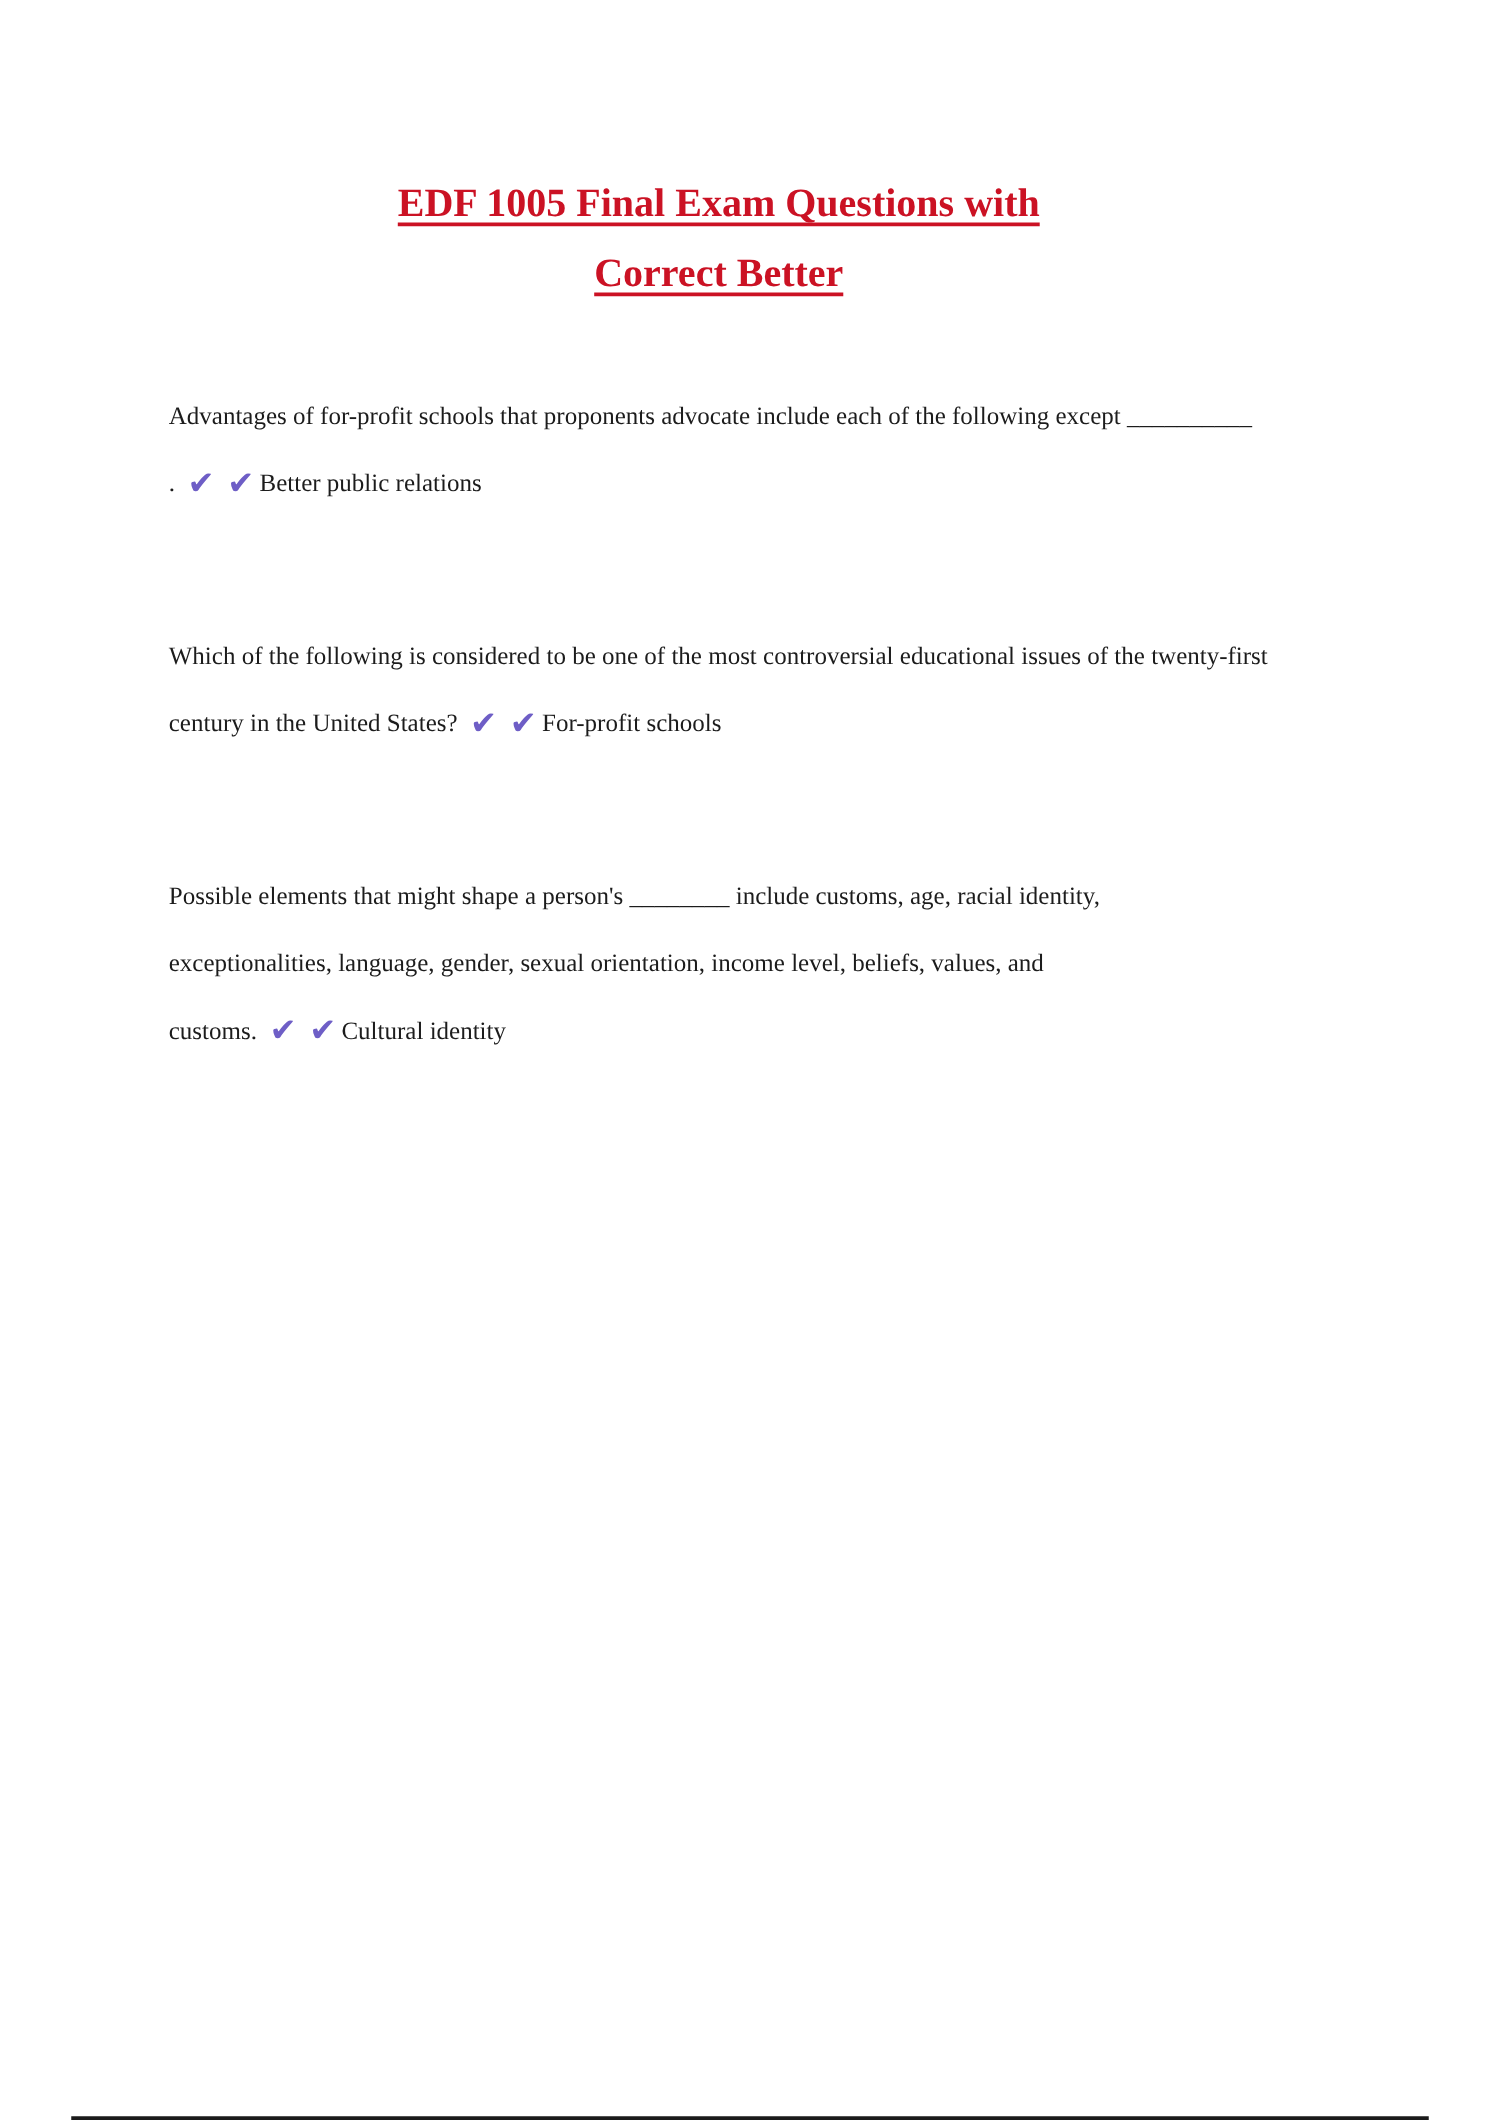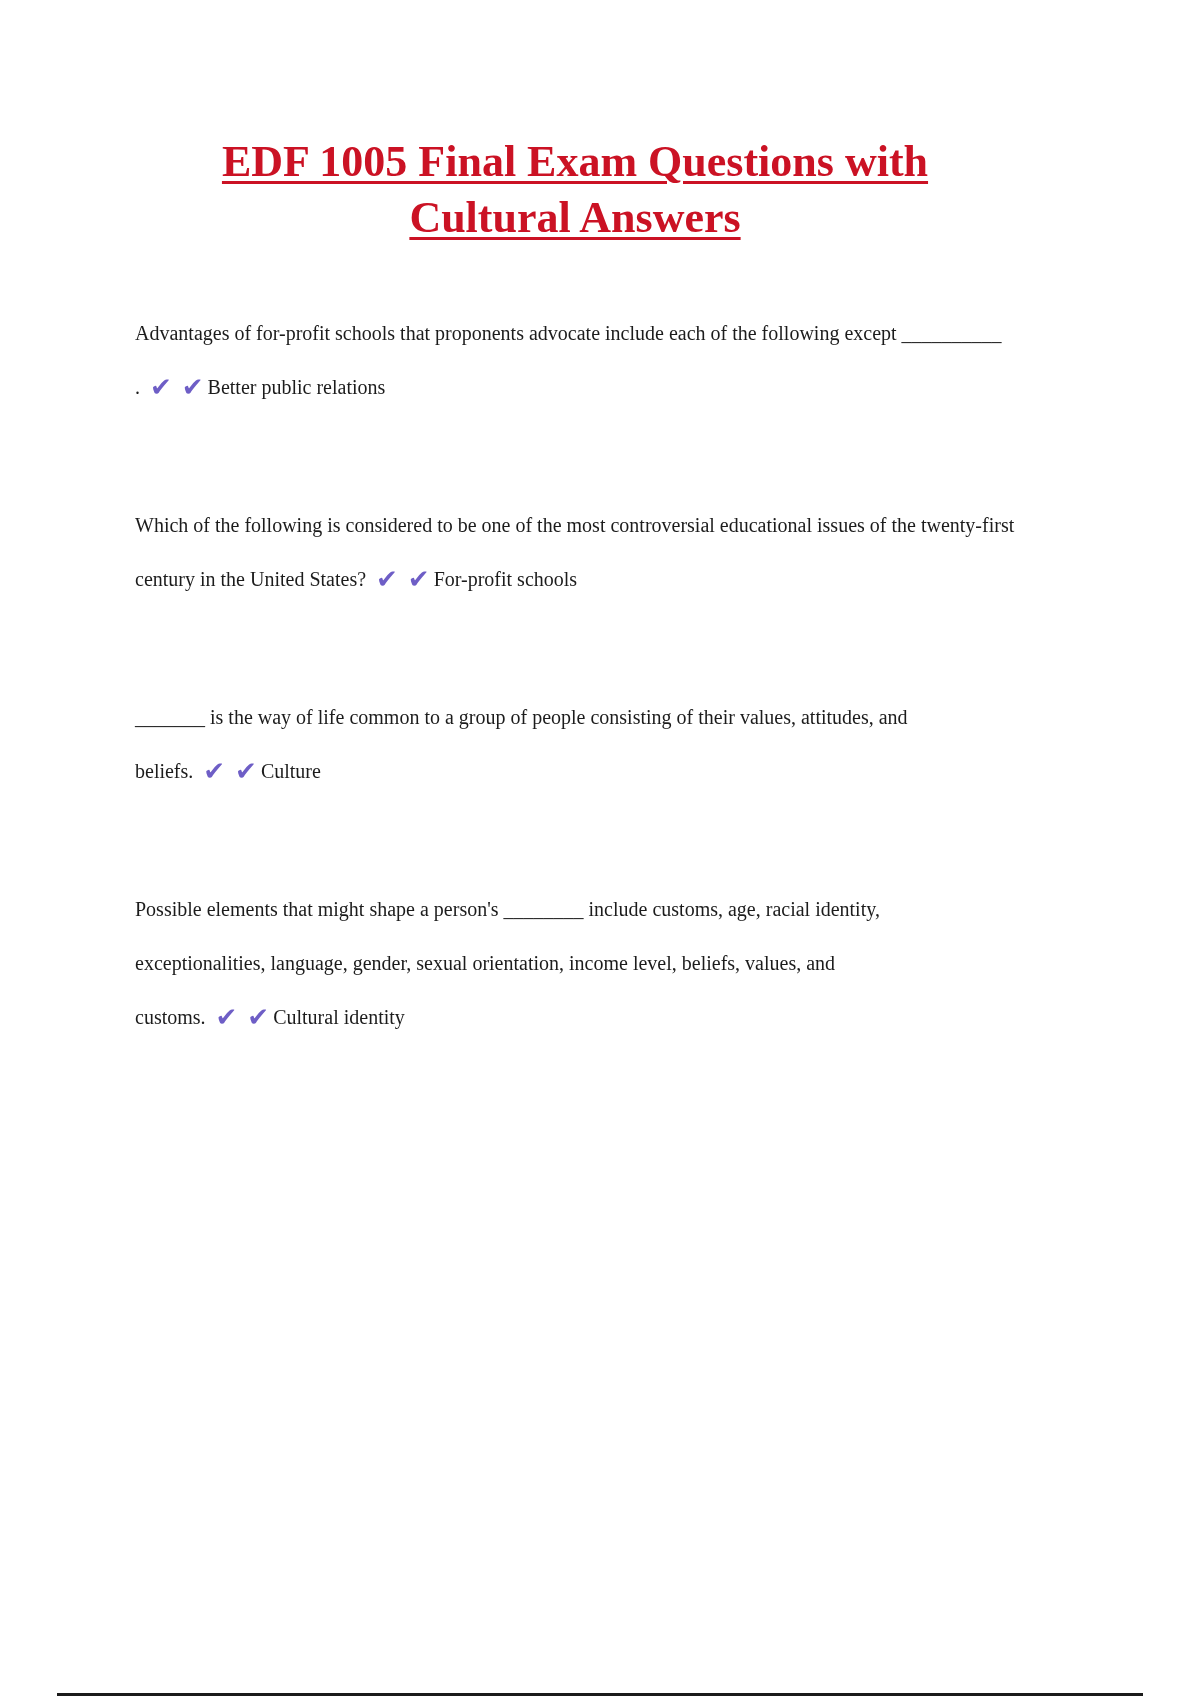--- a/index.html
+++ b/index.html
@@ -19,21 +19,21 @@
   .content {
     position: absolute;
     left: 135px;
     top: 0;
     width: 880px;
   }
   .doc-title {
     margin-top: 134px;
     margin-bottom: 15px;
     text-align: center;
-    font-size: 44px;
+    font-size: 32px;
     line-height: 56px;
     font-weight: bold;
   }
   .title-line {
     text-decoration: underline;
     text-decoration-thickness: 2.5px;
     text-underline-offset: 5px;
   }
   .question-list {
     margin-top: 60px;
@@ -61,26 +61,25 @@
     top: 1693px;
     height: 3px;
     background: #1b1b1b;
   }
 </style>
 </head>
 <body>
 
 <div class="page" style="background: rgb(255, 255, 255); color: rgb(28, 28, 28);">
   <div class="content">
-    <h1 class="doc-title"><span class="title-line" style="color: rgb(203, 18, 36);">EDF 1005 Final Exam Questions with</span><br><span class="title-line" style="color: rgb(203, 18, 36);">Cultural Answers</span></h1>
+    <h1 class="doc-title"><span class="title-line" style="color: rgb(203, 18, 36);">EDF 1005 Final Exam Questions with</span><br><span class="title-line" style="color: rgb(203, 18, 36);">Correct Better</span></h1>
     <div class="question-list">
   <p class="question"><span>Advantages of for-profit schools that proponents advocate include each of the following except __________ .</span><span class="check" style="color: rgb(110, 94, 198);">✔</span><span class="check" style="color: rgb(110, 94, 198);">✔</span><span class="answer">Better public relations</span></p>
 
   <p class="question"><span>Which of the following is considered to be one of the most controversial educational issues of the twenty-first century in the United States?</span><span class="check" style="color: rgb(110, 94, 198);">✔</span><span class="check" style="color: rgb(110, 94, 198);">✔</span><span class="answer">For-profit schools</span></p>
 
-  <p class="question"><span>_______ is the way of life common to a group of people consisting of their values, attitudes, and beliefs.</span><span class="check" style="color: rgb(110, 94, 198);">✔</span><span class="check" style="color: rgb(110, 94, 198);">✔</span><span class="answer">Culture</span></p>
 
 
   <p class="question"><span>Possible elements that might shape a person's ________ include customs, age, racial identity, exceptionalities, language, gender, sexual orientation, income level, beliefs, values, and customs.</span><span class="check" style="color: rgb(110, 94, 198);">✔</span><span class="check" style="color: rgb(110, 94, 198);">✔</span><span class="answer">Cultural identity</span></p>
 </div>
   </div>
   <div class="bottom-rule"></div>
 </div>
 
 </body></html>

